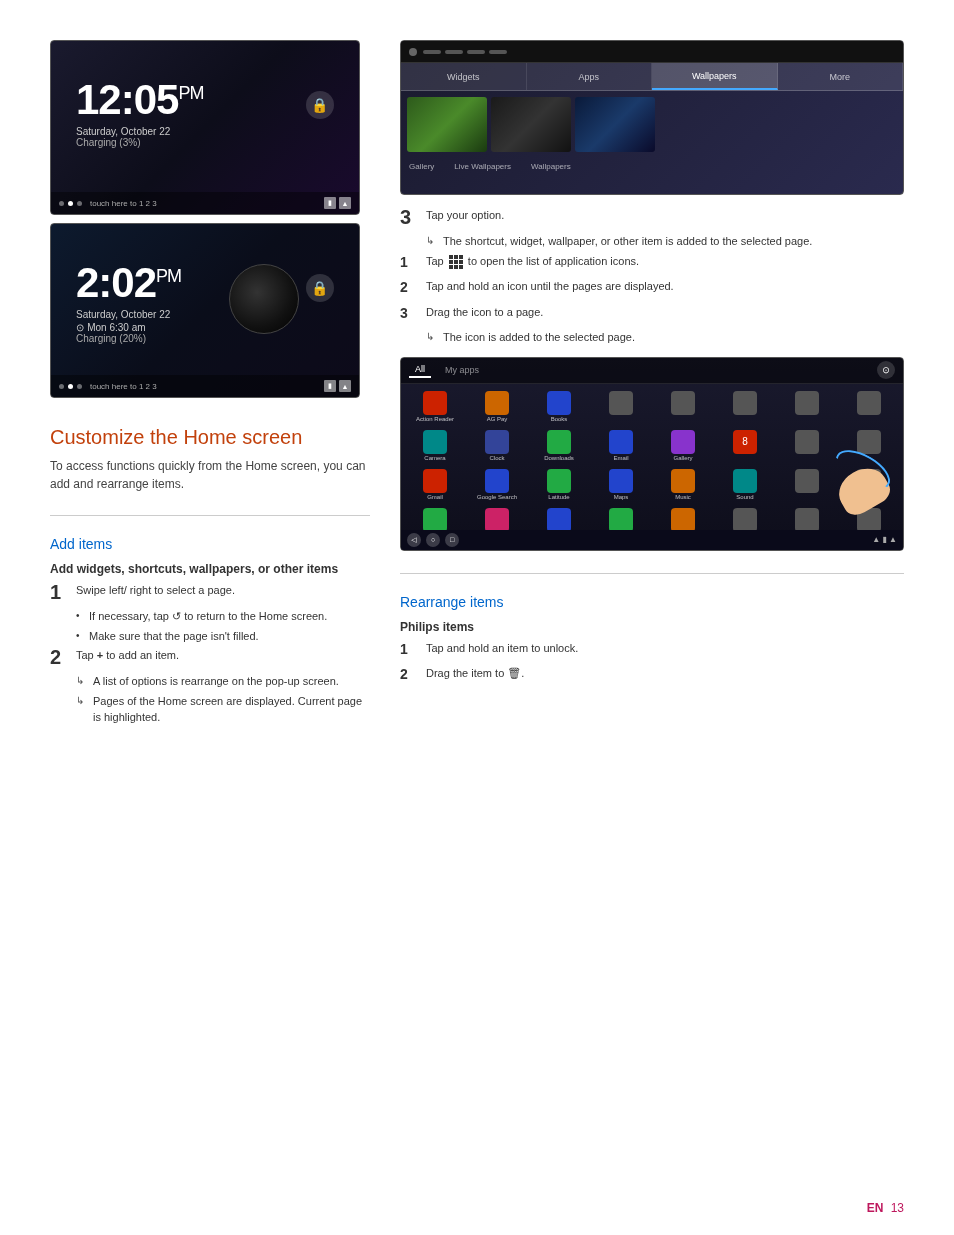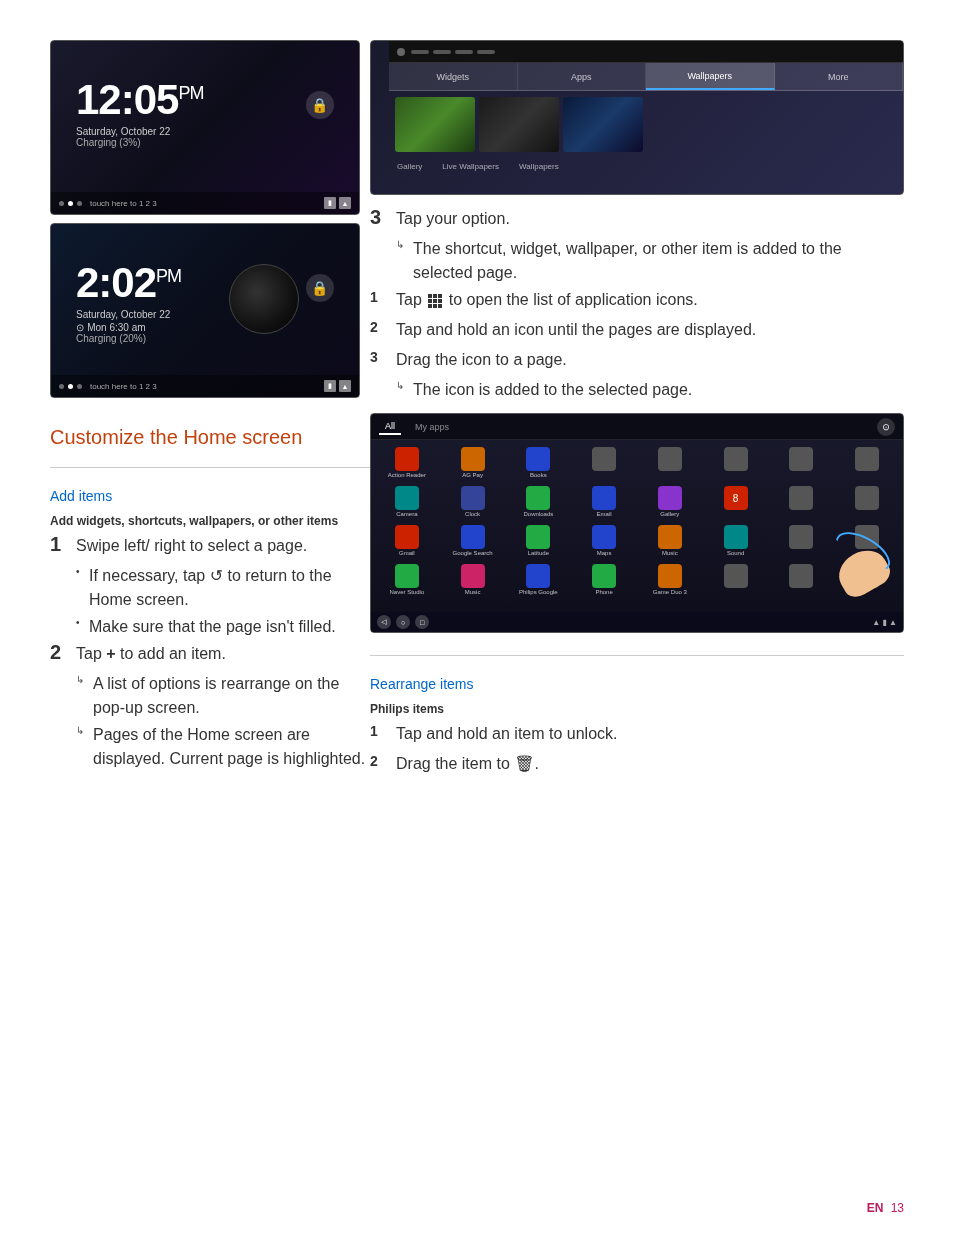--- a/index.html
+++ b/index.html
@@ -12,20 +12,21 @@
       min-height: 1235px;
       position: relative;
     }
 
     .page {
       width: 954px;
       min-height: 1235px;
       padding: 40px 50px;
       display: flex;
       flex-direction: row;
+      gap: 30px;
     }
 
     .left-column {
       width: 320px;
       flex-shrink: 0;
       display: flex;
       flex-direction: column;
       gap: 0;
     }
 
@@ -210,21 +211,21 @@
 
     .num-small {
       font-size: 14px;
       font-weight: bold;
       color: #333;
       line-height: 1.4;
       min-width: 20px;
     }
 
     .item-content {
-      font-size: 16px;
+      font-size: 11px;
       color: #333;
       line-height: 1.5;
     }
 
     .bullet-item {
       display: flex;
       align-items: flex-start;
       margin-bottom: 3px;
       margin-left: 26px;
       gap: 5px;
@@ -254,26 +255,25 @@
     
     .screenshot-small {
       width: 100%;
       height: 155px;
       background: linear-gradient(135deg, #1a1a2e 0%, #2a2a4e 100%);
       border-radius: 4px;
       border: 1px solid #555;
       margin-bottom: 12px;
       position: relative;
       overflow: hidden;
-      padding-left: 18px;
     }
 
     .screenshot-apps {
       width: 100%;
-      height: 220px;
+      height: 194px;
       background: linear-gradient(180deg, #1a1a2e 0%, #0d0d1a 100%);
       border-radius: 4px;
       border: 1px solid #555;
       margin-top: 8px;
       margin-bottom: 12px;
       position: relative;
       overflow: hidden;
     }
 
     .wallpaper-tabs {
@@ -484,20 +484,21 @@
         <div class="dot-indicator"></div>
         <span class="bottom-bar-text">touch here to 1 2 3</span>
         <div class="bottom-bar-right">
           <div class="bottom-bar-icon">▮</div>
           <div class="bottom-bar-icon">▲</div>
         </div>
       </div>
     </div>
 
     <h2 class="section-title">Customize the Home screen</h2>
+    <p class="section-description">To access functions quickly from the Home screen, you can add and rearrange items.</p>
 
     <hr class="divider">
 
     <h3 class="subsection-title">Add items</h3>
     <p class="bold-heading">Add widgets, shortcuts, wallpapers, or other items</p>
 
     <div class="numbered-item">
       <span class="num">1</span>
       <span class="item-content">Swipe left/ right to select a page.</span>
     </div>

